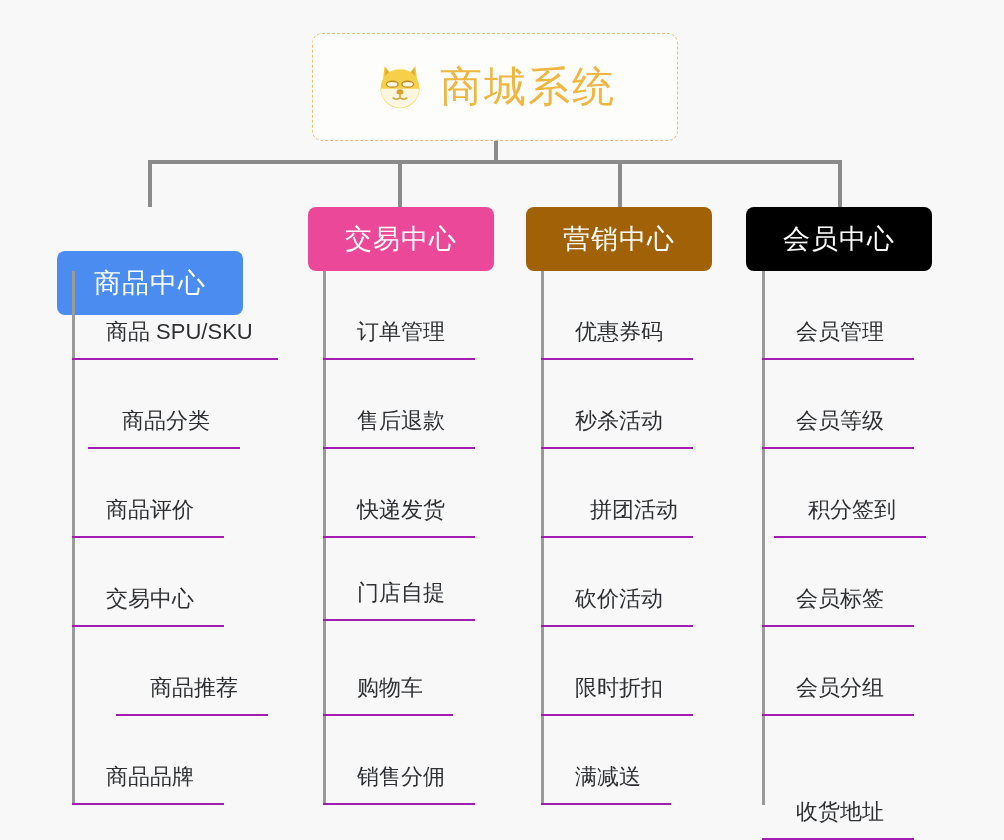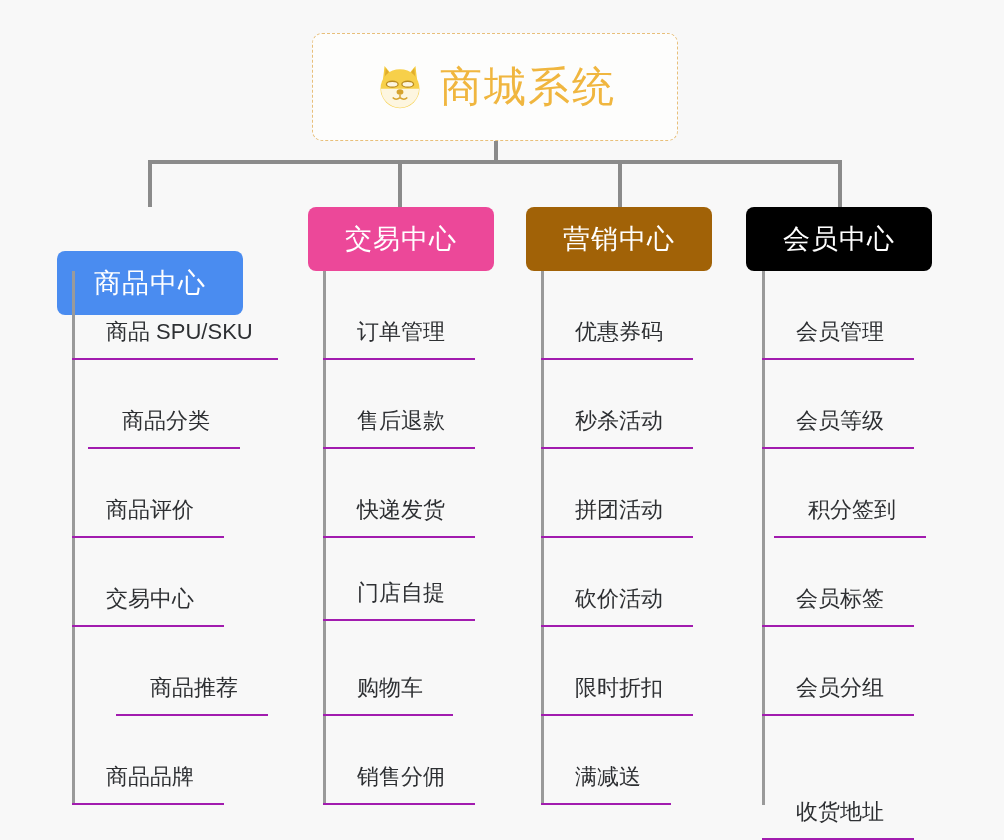--- a/index.html
+++ b/index.html
@@ -204,21 +204,21 @@
         <span class="cat-label">营销中心</span>
       </div>
       <div class="leaf-col" style="left: 541px;">
         <div class="leaf-trunk" style="height: 534px;"></div>
         <div class="leaf-item" style="top: 0px; left: 0px; width: 152px;">
           <span class="leaf-label">优惠券码</span>
         </div>
         <div class="leaf-item" style="top: 89px; left: 0px; width: 152px;">
           <span class="leaf-label">秒杀活动</span>
         </div>
-        <div class="leaf-item" style="top: 178px; left: 0px; width: 152px;">
+        <div class="leaf-item" style="top: 178px; left: 0px; width: 152px; justify-content: center;">
           <span class="leaf-label">拼团活动</span>
         </div>
         <div class="leaf-item" style="top: 267px; left: 0px; width: 152px;">
           <span class="leaf-label">砍价活动</span>
         </div>
         <div class="leaf-item" style="top: 356px; left: 0px; width: 152px;">
           <span class="leaf-label">限时折扣</span>
         </div>
         <div class="leaf-item" style="top: 445px; left: 0px; width: 130px;">
           <span class="leaf-label">满减送</span>

